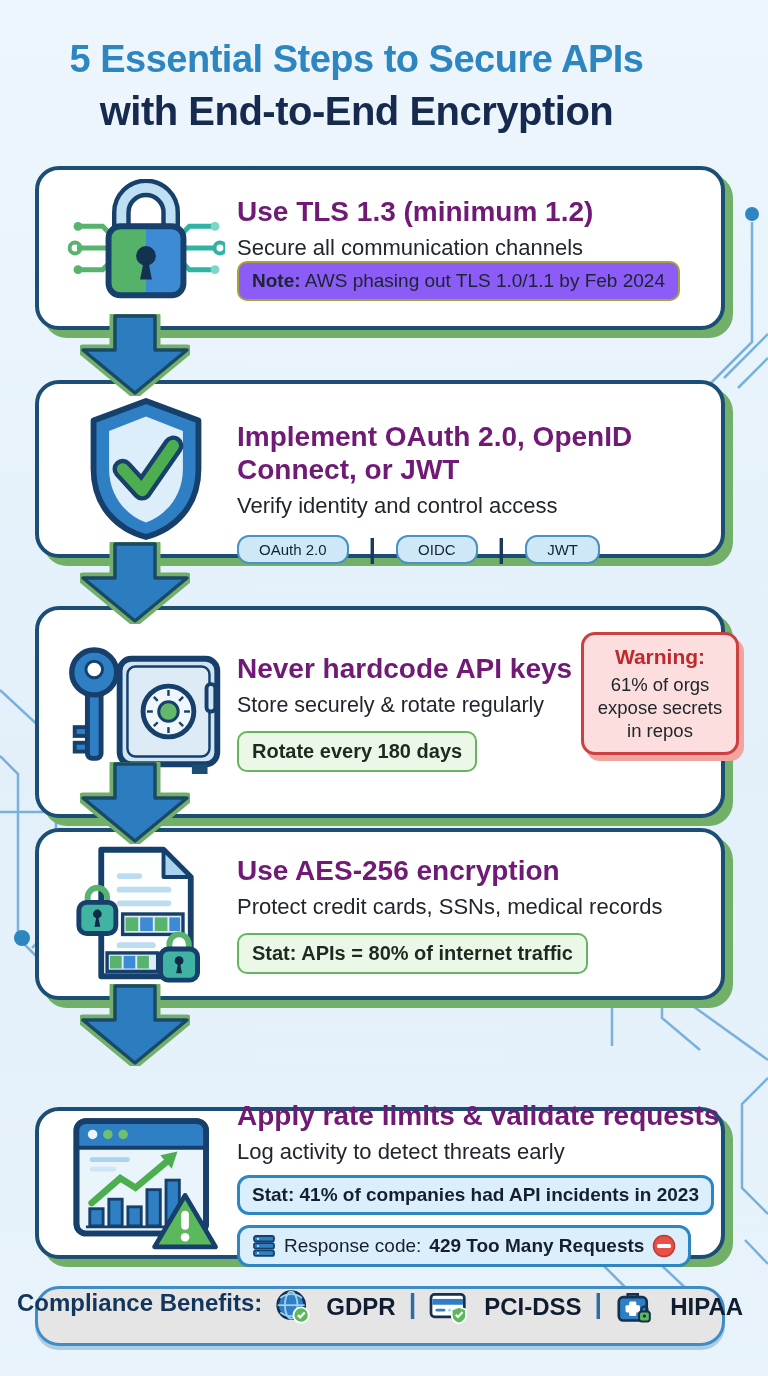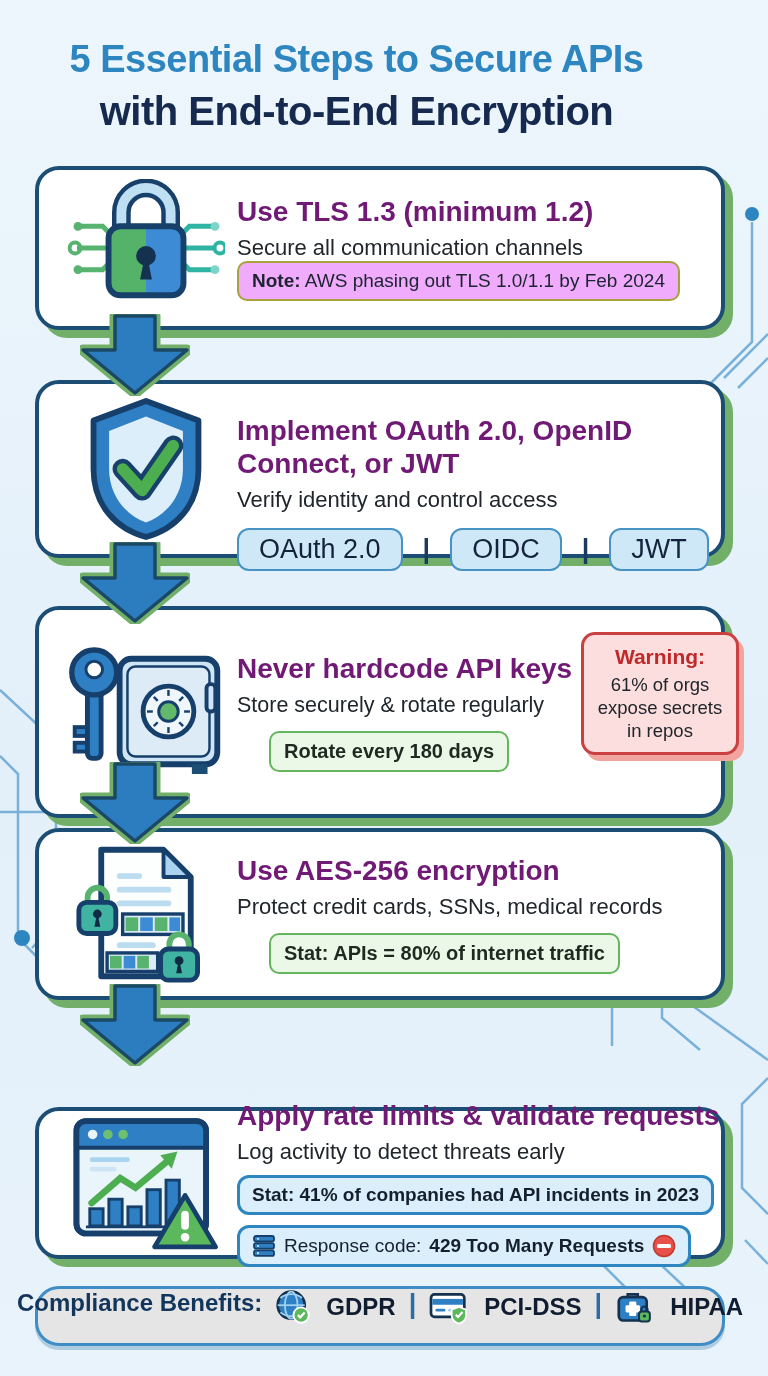--- a/index.html
+++ b/index.html
@@ -31,35 +31,35 @@
   .content{
     margin-left:198px;height:100%;display:flex;flex-direction:column;
     justify-content:center;padding-right:6px;box-sizing:border-box;
   }
   .card-title{font-size:28px;font-weight:bold;color:#701a75;line-height:1.18;white-space:nowrap;}
   .card-title.wrap{white-space:normal;max-width:480px;margin-top:47px;}
   .card-sub{font-size:22px;color:#20262c;margin-top:7px;white-space:nowrap;}
   .card-sub.tight{font-size:21.5px;}
 
   .note-badge{
-    align-self:flex-start;background:#f0abfc;border:2px solid #a8a23c;
+    align-self:flex-start;background:#8b5cf6;border:2px solid #a8a23c;
     border-radius:10px;padding:7px 13px;font-size:19px;color:#1c2430;white-space:nowrap;
   }
   .bold{font-weight:bold;}
 
   .chip-row{margin-top:15px;display:flex;align-items:center;gap:20px;}
   .chip{
     background:#cfe8f8;border:2px solid #4793c4;border-radius:12px;
-    padding:4px 20px;font-size:27px;color:#13233c;white-space:nowrap;
+    padding:4px 20px;font-size:15px;color:#13233c;white-space:nowrap;
   }
   .chip-sep{color:#1c3a5e;font-size:27px;font-weight:bold;}
 
   .green-badge{
     margin-top:13px;align-self:flex-start;background:#ecf8e7;border:2px solid #63b55e;
-    border-radius:10px;padding:7px 13px;font-size:20px;font-weight:bold;color:#1d2a20;white-space:nowrap;margin-left:32px;
+    border-radius:10px;padding:7px 13px;font-size:20px;font-weight:bold;color:#1d2a20;white-space:nowrap;
   }
 
   .warning-box{
     position:absolute;top:22px;right:-18px;width:158px;z-index:5;
     background:#fbdedd;border:3px solid #cb4040;border-radius:14px;
     box-shadow:5px 6px 0 0 #f2a49e;padding:10px 6px;text-align:center;box-sizing:border-box;
   }
   .warning-title{color:#c0292b;font-weight:bold;font-size:21px;}
   .warning-text{color:#20262c;font-size:18.5px;line-height:1.25;margin-top:4px;}
 

